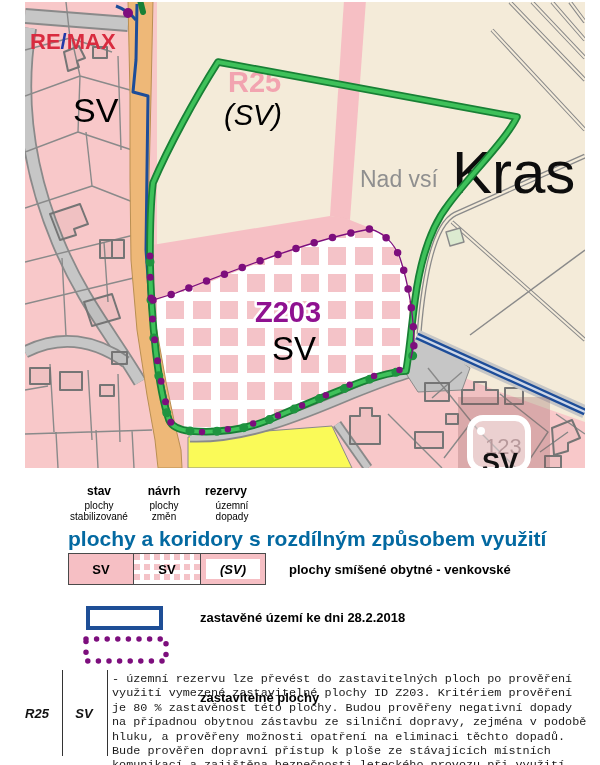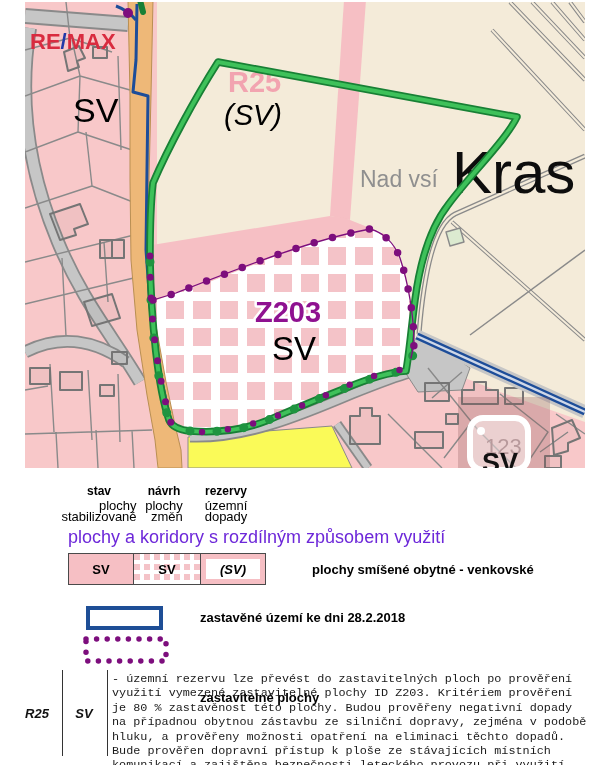--- a/index.html
+++ b/index.html
@@ -3,22 +3,22 @@
 <meta charset="utf-8">
 <style>
   html,body{margin:0;padding:0;background:#fff;}
   body{width:600px;height:765px;position:relative;font-family:"Liberation Sans",sans-serif;-webkit-font-smoothing:antialiased;}
   #page{position:absolute;inset:0;width:600px;height:765px;overflow:hidden;background:#fff;}
   
   #map{position:absolute;left:0;top:0;width:600px;height:470px;}
   
   .abs{position:absolute;}
   .colhead{font-weight:bold;font-size:12px;color:#000;transform:translateX(-50%);white-space:nowrap;}
-  .colsub{font-size:13px;line-height:11px;color:#000;text-align:right;transform:translateX(-50%);white-space:nowrap;}
-  .lg-heading{font-weight:normal;font-size:18px;color:#6d28d9;white-space:nowrap;}
+  .colsub{font-size:10px;line-height:11px;color:#000;text-align:center;transform:translateX(-50%);white-space:nowrap;}
+  .lg-heading{font-weight:bold;font-size:21px;color:#0369a1;white-space:nowrap;}
   .swatch{position:absolute;top:553px;width:66px;height:32px;box-sizing:border-box;border:1px solid #4a4a4a;display:flex;align-items:center;justify-content:center;font-size:13px;font-weight:bold;color:#000;}
   .swatch.solid{background:#f6bfc4;}
   .swatch.hatch{background-color:#fff;border-left:none;border-right:none;
      background-image:
        repeating-linear-gradient(to bottom, rgba(255,255,255,0) 0 6px, #fff 6px 10px),
        repeating-linear-gradient(to right, #f4c3c8 0 6px, #fff 6px 10px);}
   .swatch.reserve{background:#f6bfc4;}
   .swatch.reserve .inner{background:#fff;width:54px;height:20px;display:flex;align-items:center;justify-content:center;font-style:italic;font-weight:bold;font-size:13px;}
   .lg-label{font-weight:bold;font-size:13px;color:#000;white-space:nowrap;}
   .blue-rect{position:absolute;left:86px;top:606px;width:69px;height:16px;border:4px solid #1e4e96;background:#fff;}
@@ -159,34 +159,34 @@
     </g>
   </svg>
 
   <div>
 
     <div class="abs colhead" style="left:99px;top:484px;">stav</div>
     <div class="abs colhead" style="left:164px;top:484px;">návrh</div>
     <div class="abs colhead" style="left:226px;top:484px;">rezervy</div>
     <div class="abs colsub" style="left:99px;top:500px;"><span>plochy</span><br><span>stabilizované</span></div>
     <div class="abs colsub" style="left:164px;top:500px;"><span>plochy</span><br><span>změn</span></div>
-    <div class="abs colsub" style="left:226px;top:500px;"><span>územní</span><br><span>dopady</span></div>
+    <div class="abs colsub" style="left:232px;top:500px;"><span>územní</span><br><span>dopady</span></div>
 
     <div class="abs lg-heading" style="left:68px;top:527px;">plochy a koridory s rozdílným způsobem využití</div>
 
     <div class="swatch solid" style="left:68px;">
         <span>SV</span>
       </div>
     <div class="swatch hatch" style="left:134px;">
         <span>SV</span>
       </div>
     <div class="swatch reserve" style="left:200px;">
         <span class="inner">(SV)</span>
       </div>
-    <div class="abs lg-label" style="left:312px;top:562px;text-align:right;">plochy smíšené obytné - venkovské</div>
+    <div class="abs lg-label" style="left:289px;top:562px;text-align:right;">plochy smíšené obytné - venkovské</div>
 
     <div class="blue-rect"></div>
     <div class="abs lg-label" style="left:200px;top:610px;text-align:right;">zastavěné území ke dni 28.2.2018</div>
 
     <svg class="abs" style="left:80px;top:633px;" width="92" height="34" xmlns="http://www.w3.org/2000/svg">
       <rect x="6" y="6" width="80" height="22" fill="none" stroke="#7d0e7d" stroke-width="5.5" stroke-dasharray="0 10.6" stroke-linecap="round"></rect>
     </svg>
     <div class="abs lg-label" style="left:200px;top:643px;margin-top:47px;">zastavitelné plochy</div>
 
     <div class="tbl-divider" style="left:62px;"></div>

